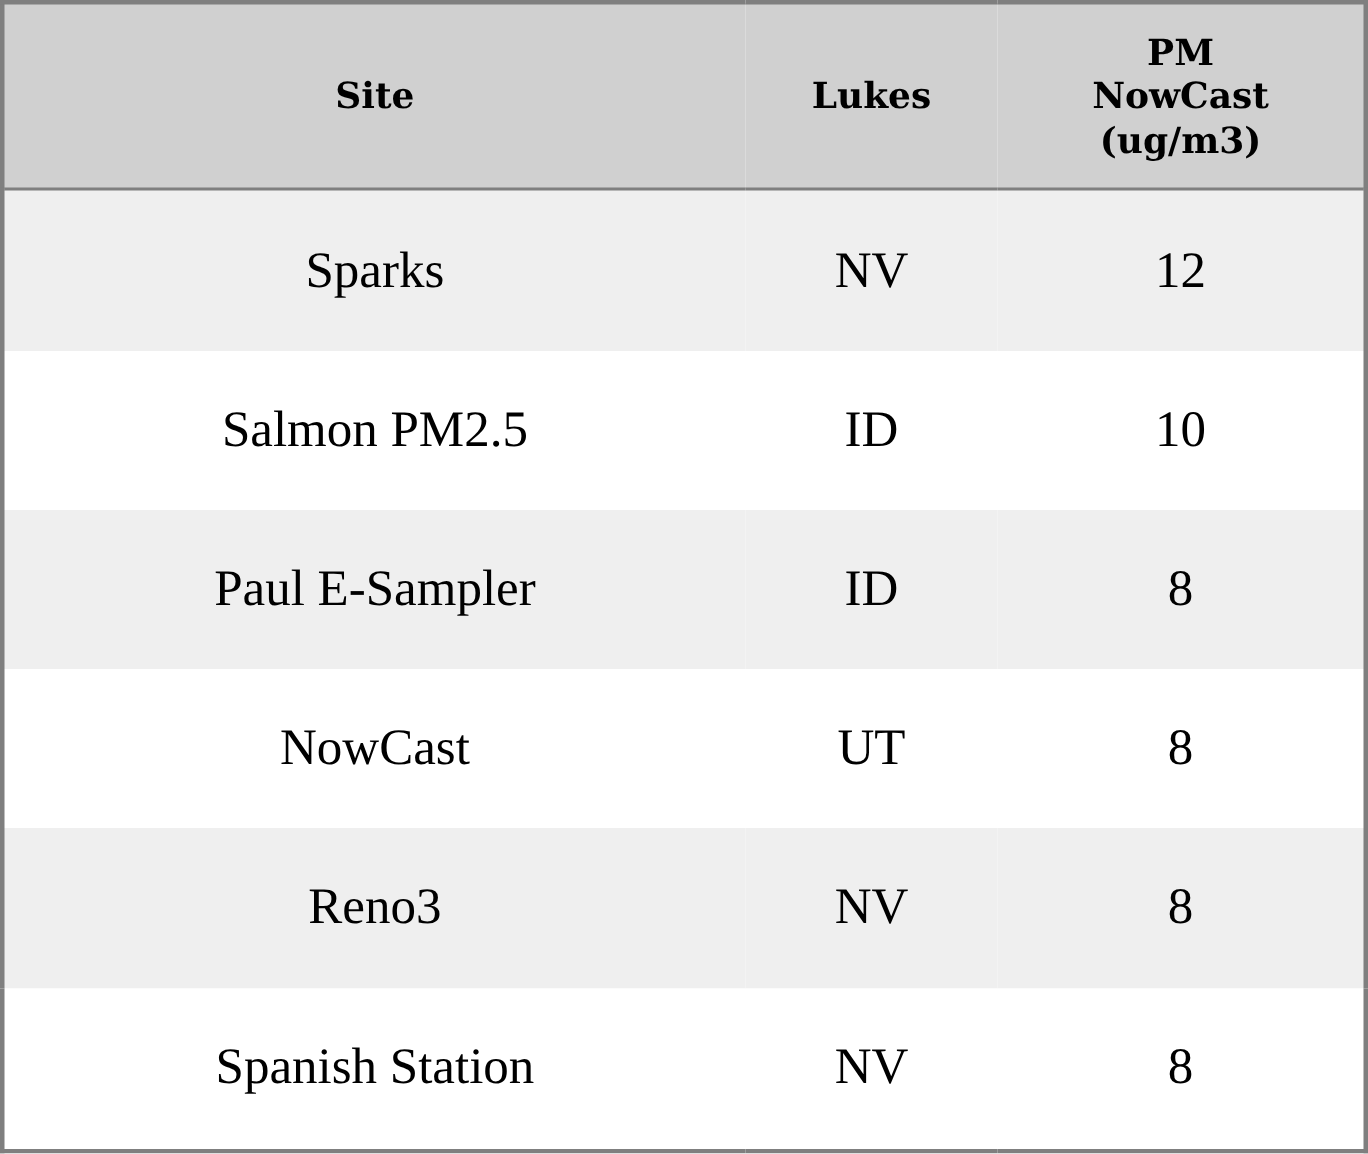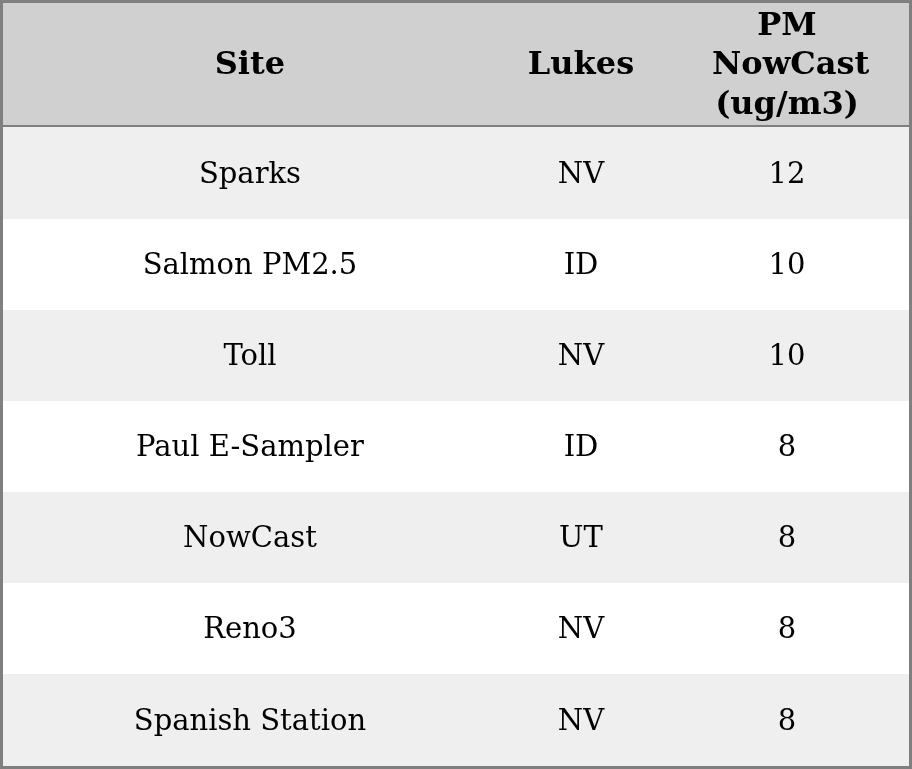--- a/index.html
+++ b/index.html
@@ -24,37 +24,38 @@
   }
   table.pm-table col.col-site  { width: 54.5%; }
   table.pm-table col.col-state { width: 18.5%; }
   table.pm-table col.col-pm    { width: 27%; }
 
   thead th {
     background: #d0d0d0;
     border-bottom: 2px solid #7f7f7f;
     height: 122px;
     font-weight: bold;
-    font-size: 32px;
+    font-size: 24px;
     line-height: 1.22;
     text-align: center;
     vertical-align: middle;
     padding: 0;
   }
   thead th .hdr-wrap {
     display: inline-block;
     max-width: 150px;
   }
   tbody td {
     height: 57px;
-    font-size: 29px;
+    font-size: 34px;
     text-align: center;
     vertical-align: middle;
     padding: 0;
     border: none;
+    font-family: Liberation Serif, serif;
   }
   tbody tr:nth-child(odd)  { background: #efefef; }
   tbody tr:nth-child(even) { background: #ffffff; }
 </style>
 </head>
 <body>
 
 <table class="pm-table">
   <colgroup>
     <col class="col-site">
@@ -79,25 +80,20 @@
         <td>Sparks</td>
         <td>NV</td>
         <td>12</td>
       </tr>
       <tr>
         <td>Salmon PM2.5</td>
         <td>ID</td>
         <td>10</td>
       </tr>
       <tr>
-        <td>Toll</td>
-        <td>NV</td>
-        <td>10</td>
-      </tr>
-      <tr>
         <td>Paul E-Sampler</td>
         <td>ID</td>
         <td>8</td>
       </tr>
       <tr>
         <td>NowCast</td>
         <td>UT</td>
         <td>8</td>
       </tr>
       <tr>

